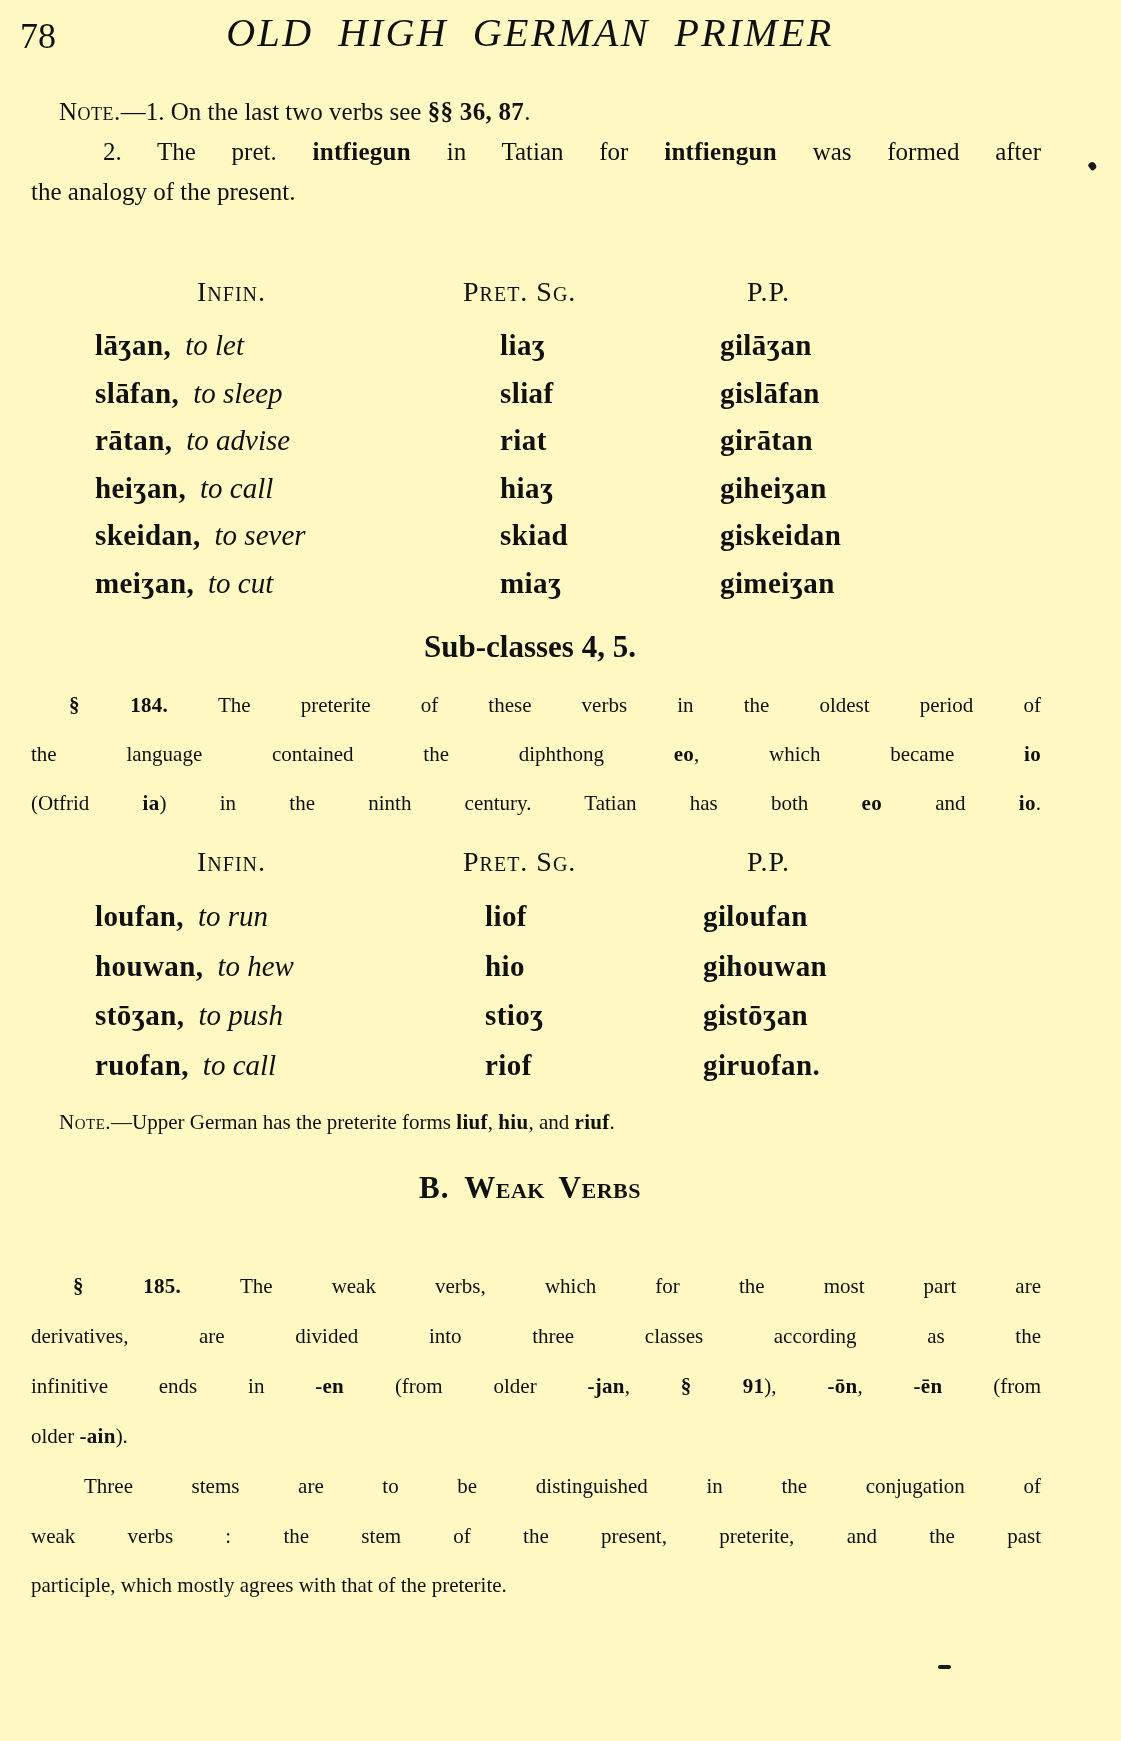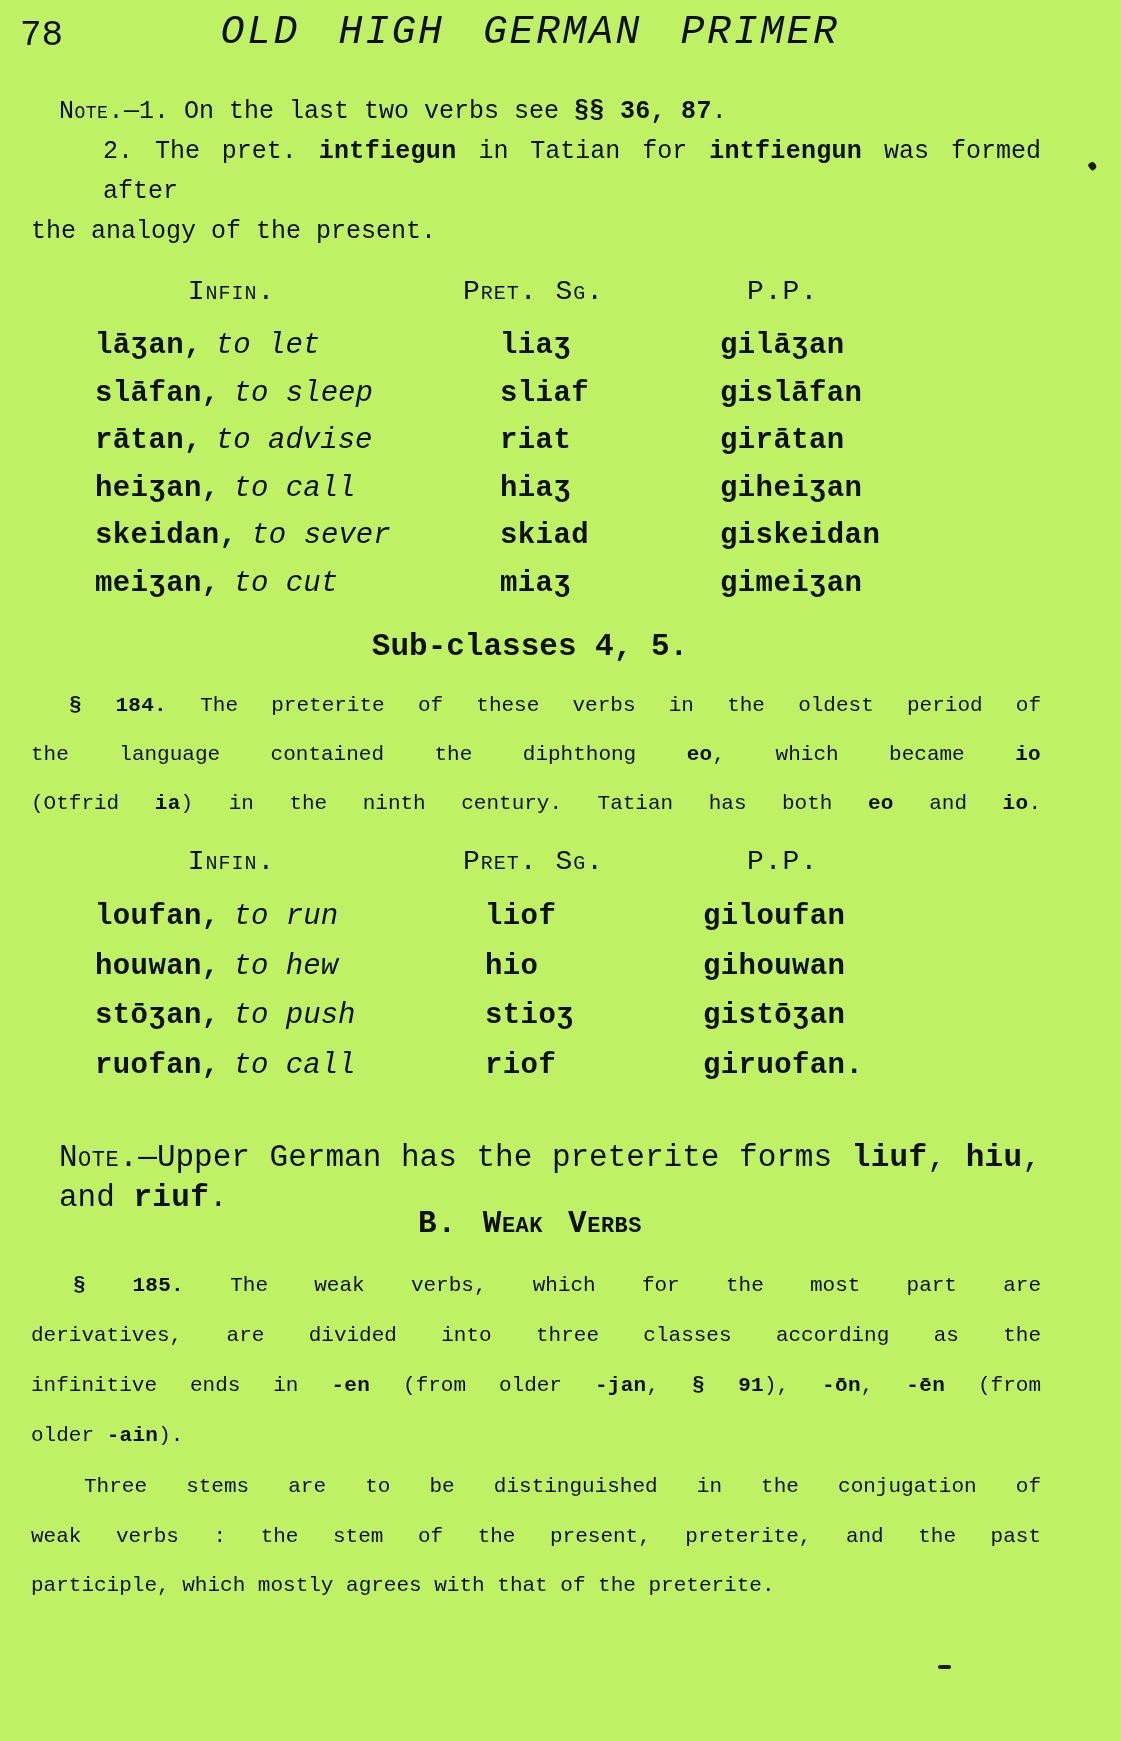--- a/index.html
+++ b/index.html
@@ -1,42 +1,42 @@
 <!DOCTYPE html>
 <html><head>
 <meta charset="utf-8">
 <style>
   html,body{margin:0;padding:0;background:#ffffff;}
   .page{
     position:relative;
     width:1121px;height:1741px;
-    background:#bef264;
+    background:#fef9c3;
     color:#101010;
-    font-family:Liberation Mono, monospace;
+    font-family:Liberation Serif, serif;
     overflow:hidden;
   }
   .abs{position:absolute;}
   .col{left:31px;width:1010px;}
 
   
   .pagenum{
     left:20px;top:14px;
     font-size:36px;line-height:44px;
   }
   .running-title{
     left:25px;top:10px;width:1010px;
     text-align:center;
     font-style:italic;
     font-size:40px;line-height:46px;
     letter-spacing:2.5px;word-spacing:12px;
   }
 
   
   .notes-top{top:92px;font-size:25px;line-height:40px;}
-  .note-mid{top:1102px;font-size:31px;line-height:40px;margin-top:36px;}
+  .note-mid{top:1102px;font-size:21px;line-height:40px;}
   .line{text-align:justify;}
   .jl{text-align-last:justify;}
   .ind-28{padding-left:28px;}
   .ind-41{padding-left:41px;}
   .ind-72{padding-left:72px;}
   .ind-38{padding-left:38px;}
   .ind-42{padding-left:42px;}
   .ind-53{padding-left:53px;}
 
   
@@ -45,21 +45,21 @@
   .par-185{top:1261px;line-height:50px;}
   .par-stems{top:1462px;line-height:49.5px;}
 
   
   .subclasses-heading{
     top:627px;left:25px;width:1010px;
     text-align:center;font-weight:700;
     font-size:31px;line-height:40px;
   }
   .section-heading{
-    top:1204px;left:25px;width:1010px;
+    top:1168px;left:25px;width:1010px;
     text-align:center;font-weight:700;
     font-size:31px;line-height:40px;
     letter-spacing:1px;word-spacing:6px;
   }
 
   
   .vtable{left:25px;width:1010px;}
   .t1{top:272px;}
   .t2{top:842px;}
   .thead,.vrow{

